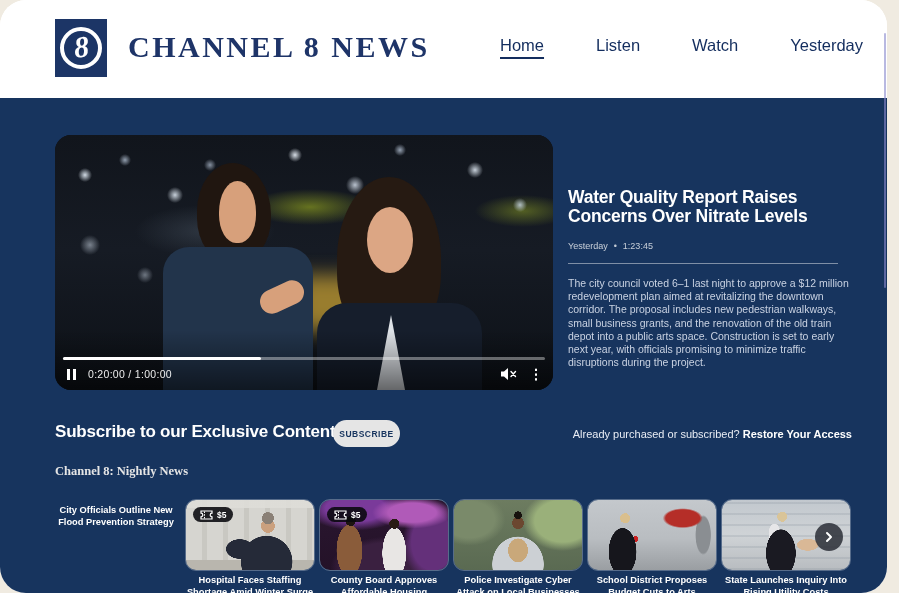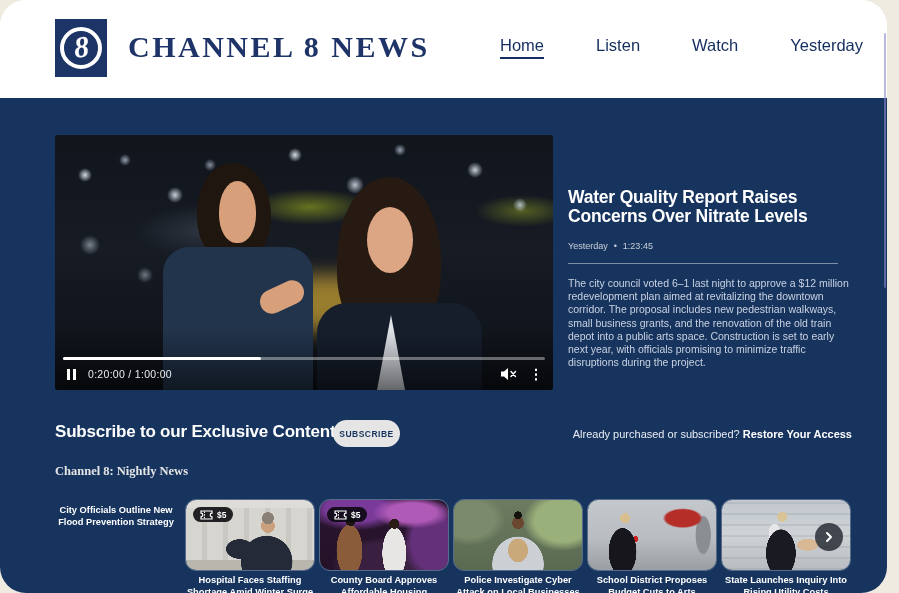--- a/index.html
+++ b/index.html
@@ -35,21 +35,21 @@
   .nav { position:absolute; right:24px; top:36px; display:flex; gap:52px; align-items:baseline; }
   .nav a {
     font-size:16.5px; color:#132d5e; text-decoration:none; font-weight:500; cursor:pointer;
   }
   .nav a.active { text-decoration:underline; text-underline-offset:6px; text-decoration-thickness:2px; }
   
   .main { position:absolute; left:0; top:98px; width:100%; height:495px; background:#17345e; }
   
   .video {
     position:absolute; left:55px; top:37px; width:498px; height:255px;
-    border-radius:3px; overflow:hidden; background:#0b0e13; cursor:pointer;
+    border-radius:16px; overflow:hidden; background:#0b0e13; cursor:pointer;
   }
   .v-scene {
     position:absolute; inset:0;
     background-image:
       radial-gradient(circle 5px at 30px 40px, rgba(230,240,250,.9), transparent 7px),
       radial-gradient(circle 4px at 70px 25px, rgba(200,215,235,.7), transparent 6px),
       radial-gradient(circle 6px at 120px 60px, rgba(230,240,250,.85), transparent 8px),
       radial-gradient(circle 4px at 155px 30px, rgba(210,225,245,.6), transparent 6px),
       radial-gradient(circle 5px at 240px 20px, rgba(235,242,250,.9), transparent 7px),
       radial-gradient(circle 7px at 300px 50px, rgba(225,235,248,.8), transparent 9px),

